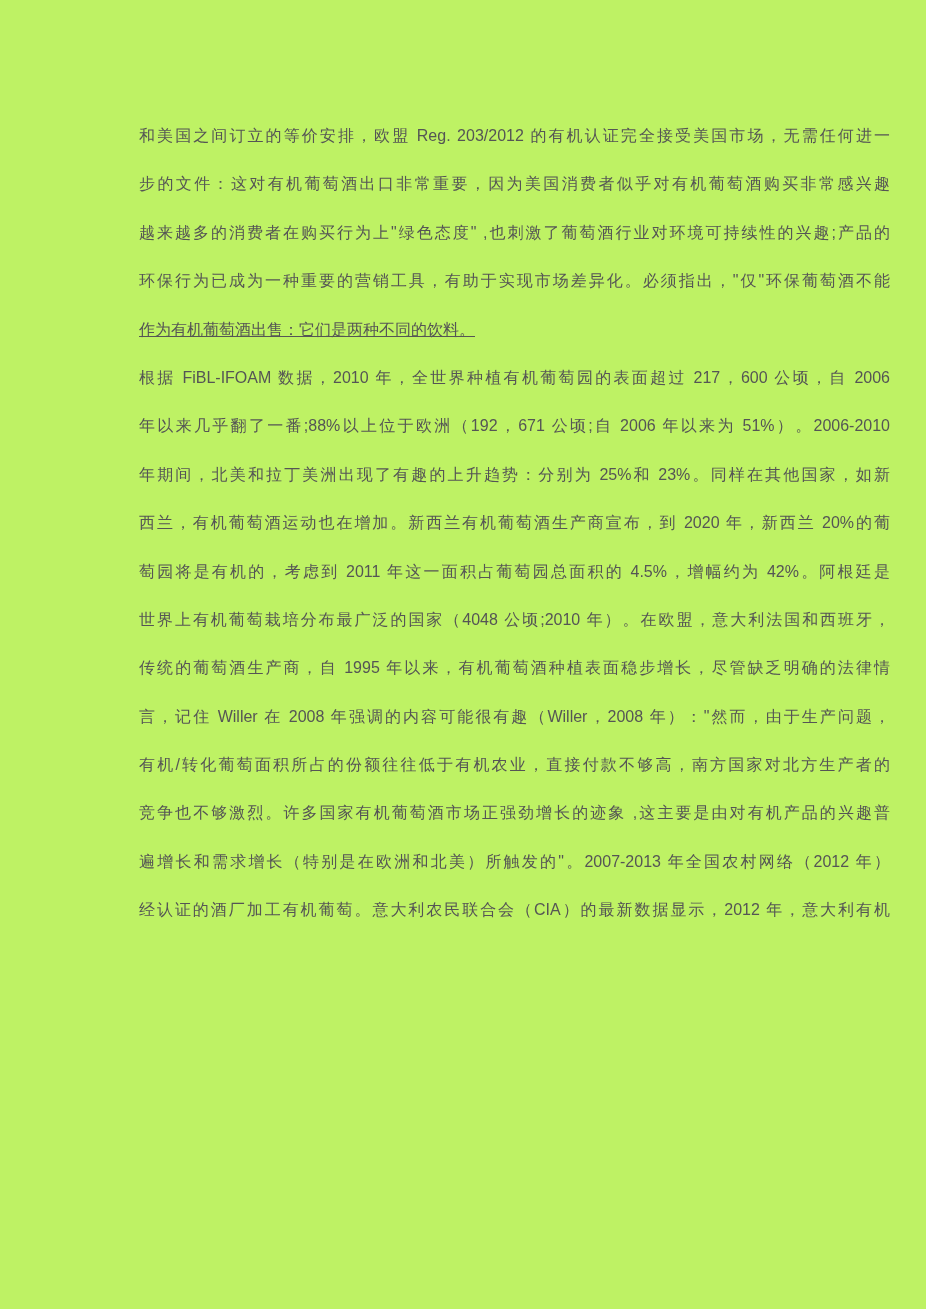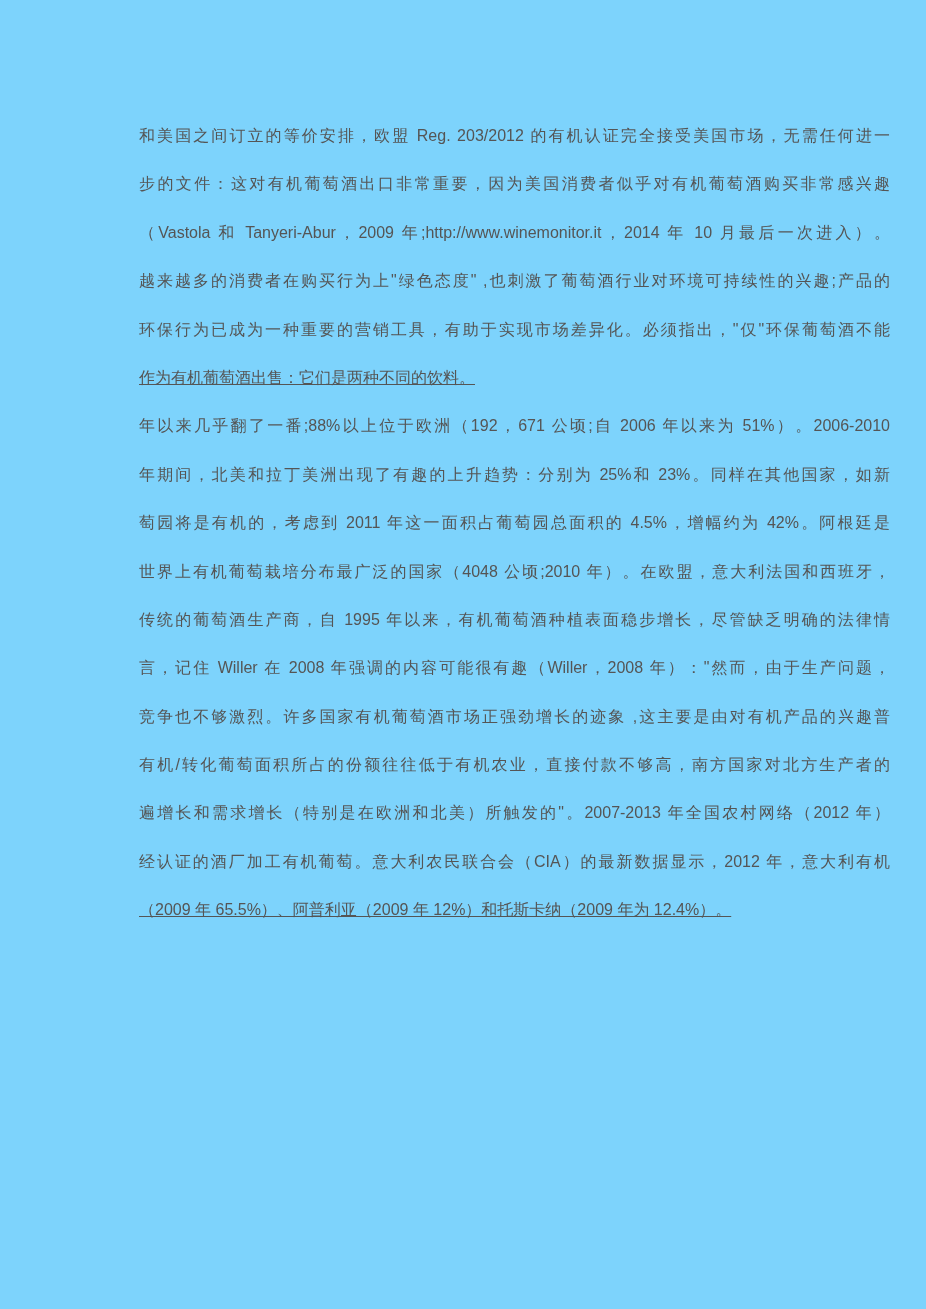--- a/index.html
+++ b/index.html
@@ -13,21 +13,21 @@
     position: relative;
     font-family: "Liberation Sans", sans-serif;
     overflow: hidden;
   }
   .page {
     position: absolute;
     left: 0;
     top: 0;
     width: 926px;
     height: 1309px;
-    background: #7dd3fc;
+    background: #bef264;
   }
   .text-column {
     position: absolute;
     left: 139px;
     top: 112px;
     width: 751px;
     color: #555555;
   }
   .para {
     margin: 0;
@@ -52,34 +52,34 @@
 </style>
 </head>
 <body>
 
 <div class="page">
   <div class="text-column">
 
     <div class="para">
       <p class="line">和美国之间订立的等价安排，欧盟 Reg. 203/2012 的有机认证完全接受美国市场，无需任何进一</p>
       <p class="line">步的文件：这对有机葡萄酒出口非常重要，因为美国消费者似乎对有机葡萄酒购买非常感兴趣</p>
-      <p class="line">（Vastola 和 Tanyeri-Abur，2009 年;http://www.winemonitor.it，2014 年 10 月最后一次进入）。</p>
       <p class="line">越来越多的消费者在购买行为上"绿色态度" ,也刺激了葡萄酒行业对环境可持续性的兴趣;产品的</p>
       <p class="line">环保行为已成为一种重要的营销工具，有助于实现市场差异化。必须指出，"仅"环保葡萄酒不能</p>
       <p class="line para-end">作为有机葡萄酒出售：它们是两种不同的饮料。</p>
     </div>
 
     <div class="para">
+      <p class="line">根据 FiBL-IFOAM 数据，2010 年，全世界种植有机葡萄园的表面超过 217，600 公顷，自 2006</p>
       <p class="line">年以来几乎翻了一番;88%以上位于欧洲（192，671 公顷;自 2006 年以来为 51%）。2006-2010</p>
       <p class="line">年期间，北美和拉丁美洲出现了有趣的上升趋势：分别为 25%和 23%。同样在其他国家，如新</p>
+      <p class="line">西兰，有机葡萄酒运动也在增加。新西兰有机葡萄酒生产商宣布，到 2020 年，新西兰 20%的葡</p>
       <p class="line">萄园将是有机的，考虑到 2011 年这一面积占葡萄园总面积的 4.5%，增幅约为 42%。阿根廷是</p>
       <p class="line">世界上有机葡萄栽培分布最广泛的国家（4048 公顷;2010 年）。在欧盟，意大利法国和西班牙，</p>
       <p class="line">传统的葡萄酒生产商，自 1995 年以来，有机葡萄酒种植表面稳步增长，尽管缺乏明确的法律情</p>
       <p class="line">言，记住 Willer 在 2008 年强调的内容可能很有趣（Willer，2008 年）："然而，由于生产问题，</p>
+      <p class="line">有机/转化葡萄面积所占的份额往往低于有机农业，直接付款不够高，南方国家对北方生产者的</p>
       <p class="line">竞争也不够激烈。许多国家有机葡萄酒市场正强劲增长的迹象 ,这主要是由对有机产品的兴趣普</p>
-      <p class="line">有机/转化葡萄面积所占的份额往往低于有机农业，直接付款不够高，南方国家对北方生产者的</p>
       <p class="line">遍增长和需求增长（特别是在欧洲和北美）所触发的"。2007-2013 年全国农村网络（2012 年）</p>
       <p class="line">经认证的酒厂加工有机葡萄。意大利农民联合会（CIA）的最新数据显示，2012 年，意大利有机</p>
-      <p class="line para-end">（2009 年 65.5%）、阿普利亚（2009 年 12%）和托斯卡纳（2009 年为 12.4%）。</p>
     </div>
 
   </div>
 </div>
 
 </body></html>

